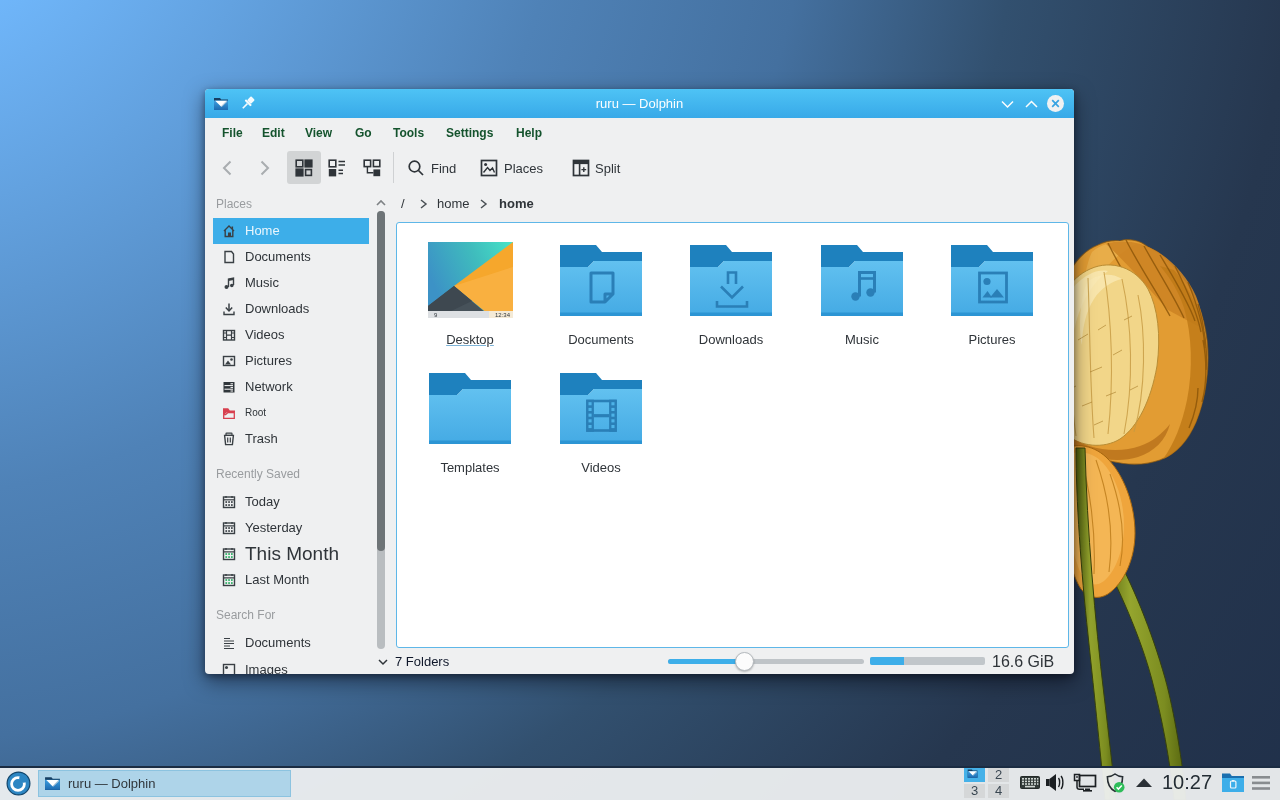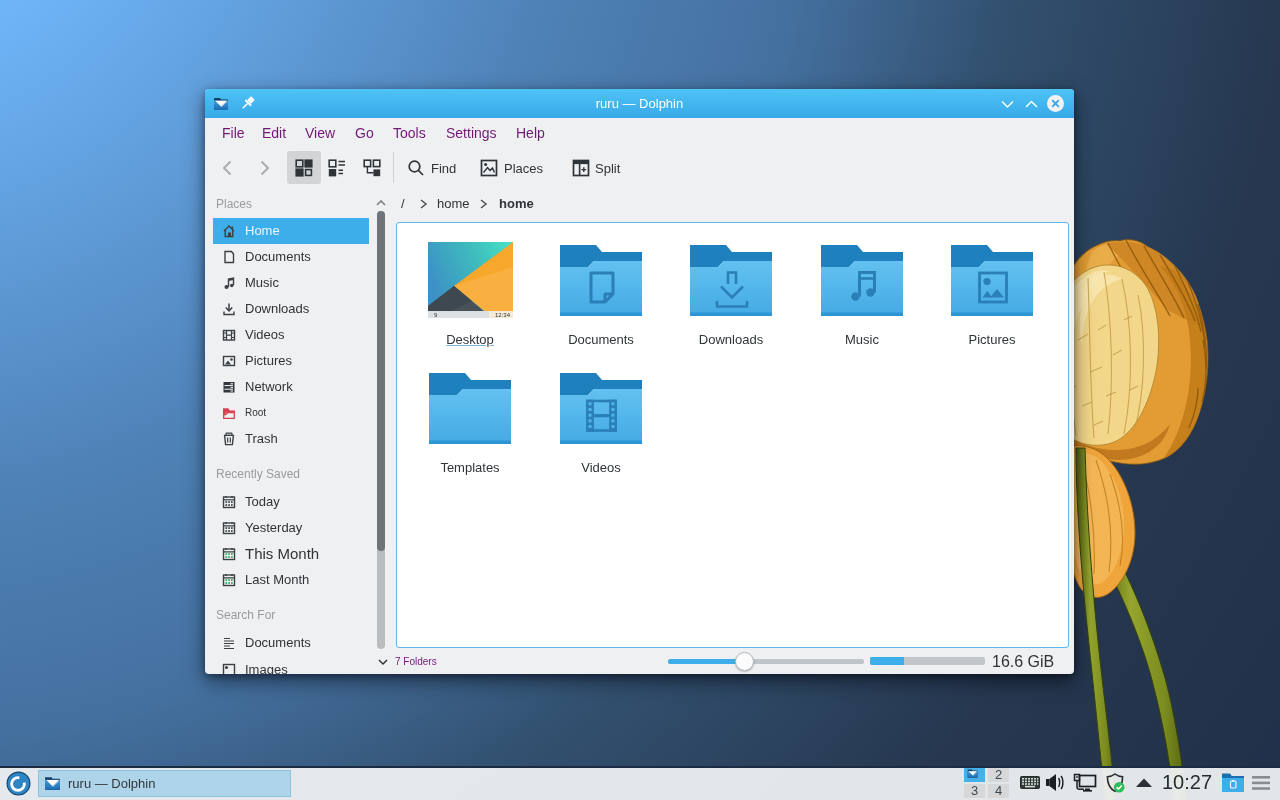--- a/index.html
+++ b/index.html
@@ -8,21 +8,21 @@
   background: radial-gradient(circle 1750px at -130px -200px,
     #7cc0ff 0%, #70b7fb 13%, #4f82b7 40%, #44709f 54%, #32506f 66%, #26374f 82%, #20304a 100%); }
 #win { position:absolute; left:205px; top:89px; width:869px; height:585px;
   border-radius:4px; overflow:hidden; background:#eff0f1;
   box-shadow: 0 7px 20px rgba(0,0,10,0.5), 0 2px 6px rgba(0,0,10,0.35); }
 .titlebar { position:absolute; left:0; top:0; width:869px; height:29px;
   background:linear-gradient(#4ec3f5,#38a9e8); }
 .wtitle { position:absolute; left:0; top:0; width:869px; height:29px; line-height:29px;
   text-align:center; color:#fdfeff; font-size:13px; }
 .menubar { position:absolute; left:0; top:29px; width:869px; height:32px; }
-.menubar span { position:absolute; top:0; line-height:31px; font-size:14px; color:#701a75; }
+.menubar span { position:absolute; top:0; line-height:31px; font-size:12px; color:#14532d;font-weight:bold; }
 .toolbar { position:absolute; left:0; top:61px; width:869px; height:39px; }
 .tbl { position:absolute; top:61px; height:38px; line-height:38px; font-size:13px; color:#2f3439; }
 .view { position:absolute; left:191px; top:133px; width:673px; height:426px; background:#ffffff; border:1px solid #5eb7e8; border-radius:3px; }
 .shead { position:absolute; font-size:12px; color:#999c9f; }
 #panel { position:absolute; left:0; top:766px; width:1280px; height:34px;
   background:rgba(239,241,242,0.94); border-top:2px solid #1b2c42; }
 </style>
 </head>
 <body>
 <div id="desk"></div>
@@ -261,21 +261,21 @@
       <rect x="2.5" y="3" width="11" height="10.5" fill="none" stroke="#3a4045" stroke-width="1.4"></rect>
       <path d="M2.5,5.8 H13.5" stroke="#3a4045" stroke-width="1.2"></path>
       <path d="M5,2 V4 M11,2 V4" stroke="#3a4045" stroke-width="1.4"></path>
       <rect x="4.4" y="7.2" width="1.7" height="1.7" fill="#27ae60"></rect>
       <rect x="7.2" y="7.2" width="1.7" height="1.7" fill="#27ae60"></rect>
       <rect x="10" y="7.2" width="1.7" height="1.7" fill="#27ae60"></rect>
       <rect x="4.4" y="10.2" width="1.7" height="1.7" fill="#27ae60"></rect>
       <rect x="7.2" y="10.2" width="1.7" height="1.7" fill="#27ae60"></rect>
       <rect x="10" y="10.2" width="1.7" height="1.7" fill="#27ae60"></rect>
     </svg>
-<div style="position:absolute;left:40px;top:452px;height:26px;line-height:26px;font-size:15px;color:#2f3439">This Month</div>
+<div style="position:absolute;left:40px;top:452px;height:26px;line-height:26px;font-size:19px;color:#2f3439">This Month</div>
 <svg style="position:absolute;left:16px;top:483px" width="16" height="16" viewBox="0 0 16 16">
       <rect x="2.5" y="3" width="11" height="10.5" fill="none" stroke="#3a4045" stroke-width="1.4"></rect>
       <path d="M2.5,5.8 H13.5" stroke="#3a4045" stroke-width="1.2"></path>
       <path d="M5,2 V4 M11,2 V4" stroke="#3a4045" stroke-width="1.4"></path>
       <rect x="4.4" y="7.2" width="1.7" height="1.7" fill="#27ae60"></rect>
       <rect x="7.2" y="7.2" width="1.7" height="1.7" fill="#27ae60"></rect>
       <rect x="10" y="7.2" width="1.7" height="1.7" fill="#27ae60"></rect>
       <rect x="4.4" y="10.2" width="1.7" height="1.7" fill="#27ae60"></rect>
       <rect x="7.2" y="10.2" width="1.7" height="1.7" fill="#27ae60"></rect>
       <rect x="10" y="10.2" width="1.7" height="1.7" fill="#27ae60"></rect>
@@ -418,21 +418,21 @@
         <rect x="53.4" y="38.9" width="3.1" height="3.1" fill="#4db3e8"></rect>
         <rect x="53.4" y="44.6" width="3.1" height="3.1" fill="#4db3e8"></rect>
         <rect x="53.4" y="50.3" width="3.1" height="3.1" fill="#4db3e8"></rect>
         <rect x="53.4" y="56" width="3.1" height="3.1" fill="#4db3e8"></rect>
       </svg></div>
     <div style="position:absolute;left:331px;top:371px;width:130px;text-align:center;font-size:13px;color:#2f3439;">Videos</div>
 
 <svg style="position:absolute;left:171px;top:566px" width="14" height="14" viewBox="0 0 14 14">
       <path d="M3,5 L7,9 L11,5" fill="none" stroke="#2f3439" stroke-width="1.5"></path>
     </svg>
-<div style="position:absolute;left:190px;top:560px;height:26px;line-height:26px;font-size:10px;color:#701a75">7 Folders</div>
+<div style="position:absolute;left:190px;top:560px;height:26px;line-height:26px;font-size:13px;color:#0f172a">7 Folders</div>
 <div style="position:absolute;left:463px;top:570px;width:196px;height:5px;border-radius:2.5px;background:#bfc4c8"></div>
 <div style="position:absolute;left:463px;top:570px;width:77px;height:5px;border-radius:2.5px;background:#3daee9"></div>
 <div style="position:absolute;left:530px;top:563px;width:19px;height:19px;border-radius:50%;background:#fcfcfc;border:1px solid #b6bbbf;box-shadow:0 1px 2px rgba(0,0,0,0.25)"></div>
 <div style="position:absolute;left:665px;top:568px;width:115px;height:8px;border-radius:2px;background:#c1c6ca"></div>
 <div style="position:absolute;left:665px;top:568px;width:34px;height:8px;border-radius:2px 0 0 2px;background:#3daee9"></div>
 <div style="position:absolute;left:787px;top:560px;height:26px;line-height:26px;font-size:16px;color:#2f3439">16.6 GiB free</div>
 
 </div>
 <div id="panel"></div>
 <svg style="position:absolute;left:6px;top:771px" width="25" height="25" viewBox="0 0 25 25">

